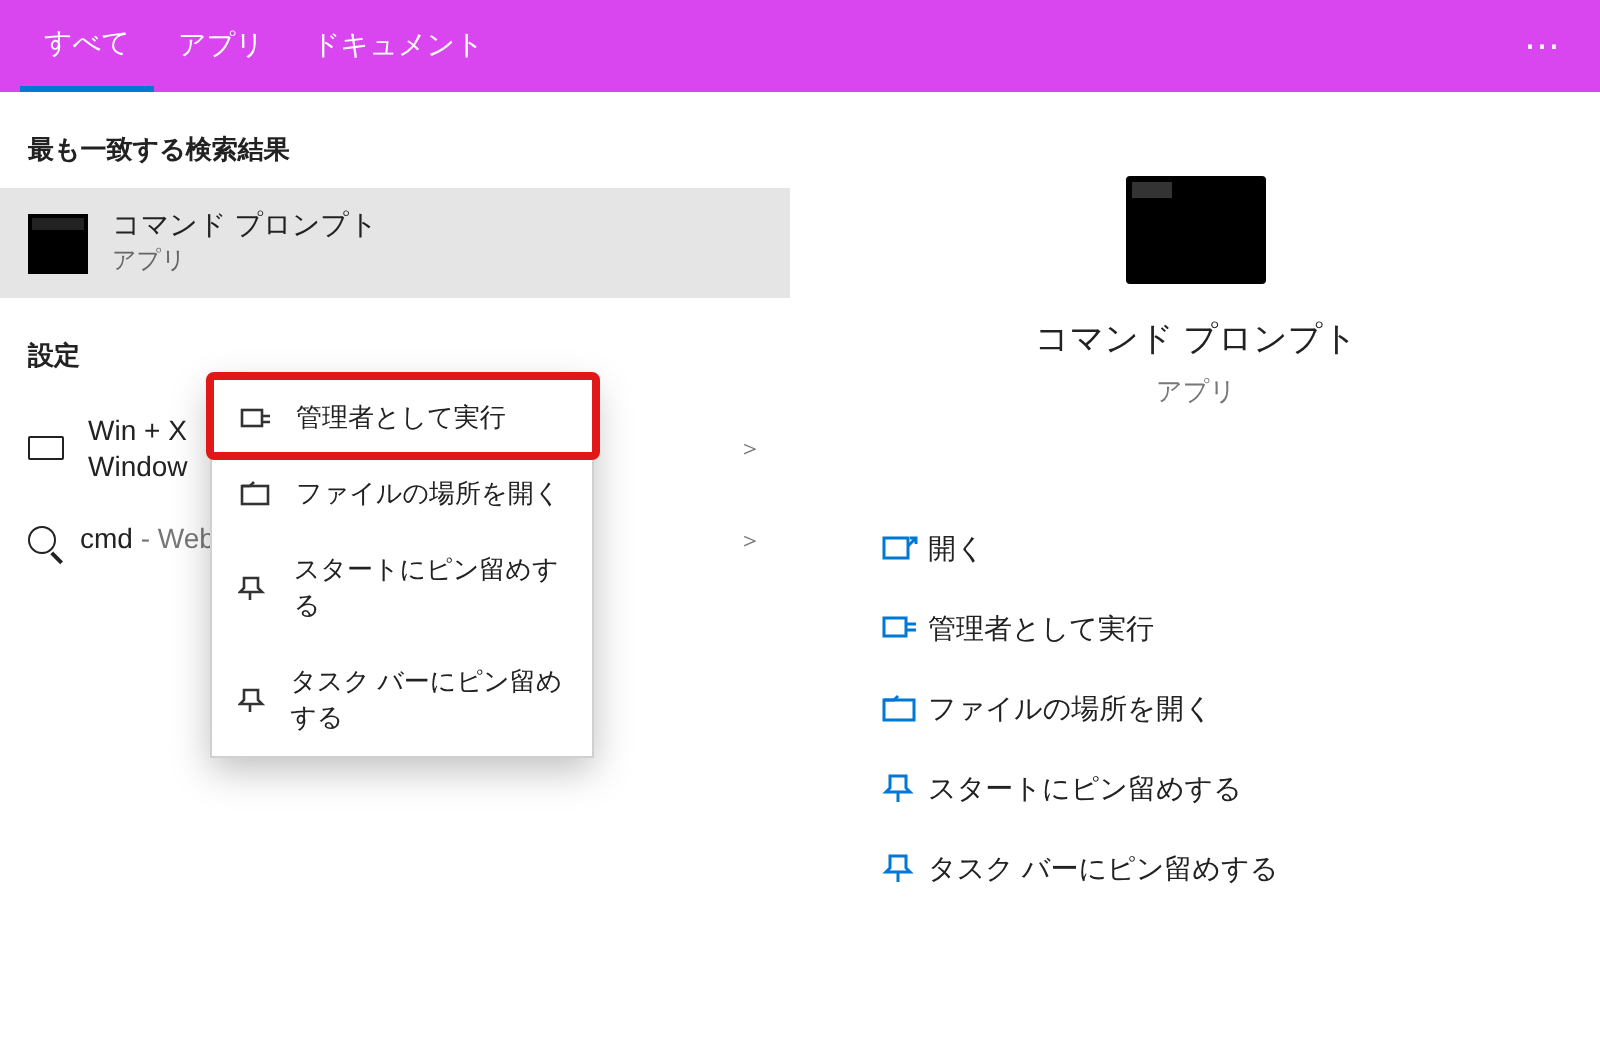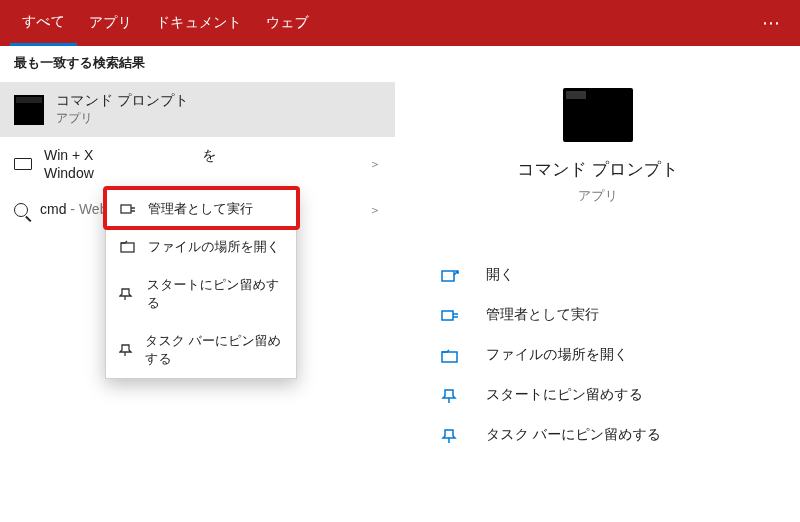--- a/index.html
+++ b/index.html
@@ -1,28 +1,28 @@
 <!DOCTYPE html>
 <html><head>
 <meta charset="utf-8">
 <style>
   * { box-sizing: border-box; margin: 0; padding: 0; font-family: "Yu Gothic UI","Segoe UI",Meiryo,sans-serif; }
   body { width: 800px; height: 522px; overflow: hidden; background: #fff; font-size: 14px; color: #222; }
   
-  .tabs { display: flex; align-items: center; background: #b91c1c; color: #fff; height: 46px; padding: 0 10px; }
+  .tabs { display: flex; align-items: center; background: #d946ef; color: #fff; height: 46px; padding: 0 10px; }
   .tab { padding: 0 12px; height: 100%; display: flex; align-items: center; cursor: pointer; font-size: 14px; }
   .tab.active { border-bottom: 3px solid #0078d4; }
   .flexspacer { flex: 1; }
   .dots { padding: 0 10px; font-size: 18px; }
   
   .content { display: flex; height: calc(100% - 46px); }
   .left { width: 396px; border-right: 1px solid rgba(0,0,0,0); position: relative; }
   .right { flex: 1; padding: 20px 0 0 0; }
   
-  .sect-h { font-weight: 700; font-size: 13px; padding: 8px 14px 10px 14px; }
+  .sect-h { font-weight: 700; font-size: 13px; padding: 20px 14px 10px 14px; }
   
   .result { display: flex; align-items: center; gap: 12px; padding: 10px 14px; }
   .result.selected { background: #e5e5e5; }
   .appicon { width: 30px; height: 30px; background: #000; position: relative; }
   .appicon::before { content: ""; position: absolute; left: 2px; top: 2px; width: 26px; height: 6px; background: #222; }
   .res-title { font-size: 14px; }
   .res-sub { font-size: 12px; color: #666; }
   .chev { margin-left: auto; color: #777; font-size: 12px; }
   
   .setting-row, .web-row { display: flex; align-items: center; gap: 12px; padding: 10px 14px; }
@@ -35,49 +35,49 @@
   .ctx-item { display: flex; align-items: center; gap: 10px; padding: 10px 12px; font-size: 13px; cursor: pointer; }
   .highlight-box { position: absolute; top: 140px; left: 103px; width: 197px; height: 44px; border: 4px solid #e11818; border-radius: 4px; z-index: 20; pointer-events: none; }
   
   .big-icon { width: 70px; height: 54px; background: #000; margin: 22px auto 16px auto; position: relative; border-radius: 2px; }
   .big-icon::before { content: ""; position: absolute; left: 3px; top: 3px; width: 20px; height: 8px; background: #333; }
   .app-title { text-align: center; font-size: 17px; margin-top: 6px; }
   .app-sub { text-align: center; font-size: 13px; color: #777; margin-top: 6px; }
   .gap { height: 50px; }
   
   .actions { padding: 0 40px; }
-  .action { display: flex; align-items: flex-end; gap: 26px; padding: 11px 4px; font-size: 14px; cursor: pointer; }
+  .action { display: flex; align-items: flex-start; gap: 4px; padding: 11px 4px; font-size: 14px; cursor: pointer; }
   .aicon { width: 20px; height: 16px; display: flex; align-items: center; justify-content: center; color: #0078d4; }
   svg { display: block; }
 </style>
 </head>
 <body>
 
 <div class="tabs">
   <div class="tab active">すべて</div>
   <div class="tab">アプリ</div>
   <div class="tab">ドキュメント</div>
-  <div class="tab">ウェブ</div>
   <div class="flexspacer"></div>
   <div class="dots">⋯</div>
 </div>
 
 <div class="content">
 
   <div class="left">
     <div class="sect-h">最も一致する検索結果</div>
 
     <div class="result selected">
       <div class="appicon"></div>
       <div>
         <div class="res-title">コマンド プロンプト</div>
         <div class="res-sub">アプリ</div>
       </div>
     </div>
 
+    <div class="sect-h">設定</div>
 
     <div class="setting-row">
       <div class="rect-icon"></div>
       <div>
         <div><span>Win + X</span>&nbsp;&nbsp;&nbsp;&nbsp;&nbsp;&nbsp;&nbsp;&nbsp;&nbsp;&nbsp;&nbsp;&nbsp;&nbsp;&nbsp;&nbsp;&nbsp;&nbsp;&nbsp;&nbsp;&nbsp;&nbsp;&nbsp;&nbsp;&nbsp;&nbsp;&nbsp;&nbsp;&nbsp;<span>を</span></div>
         <div>Window</div>
       </div>
       <div class="chev">＞</div>
     </div>
 

